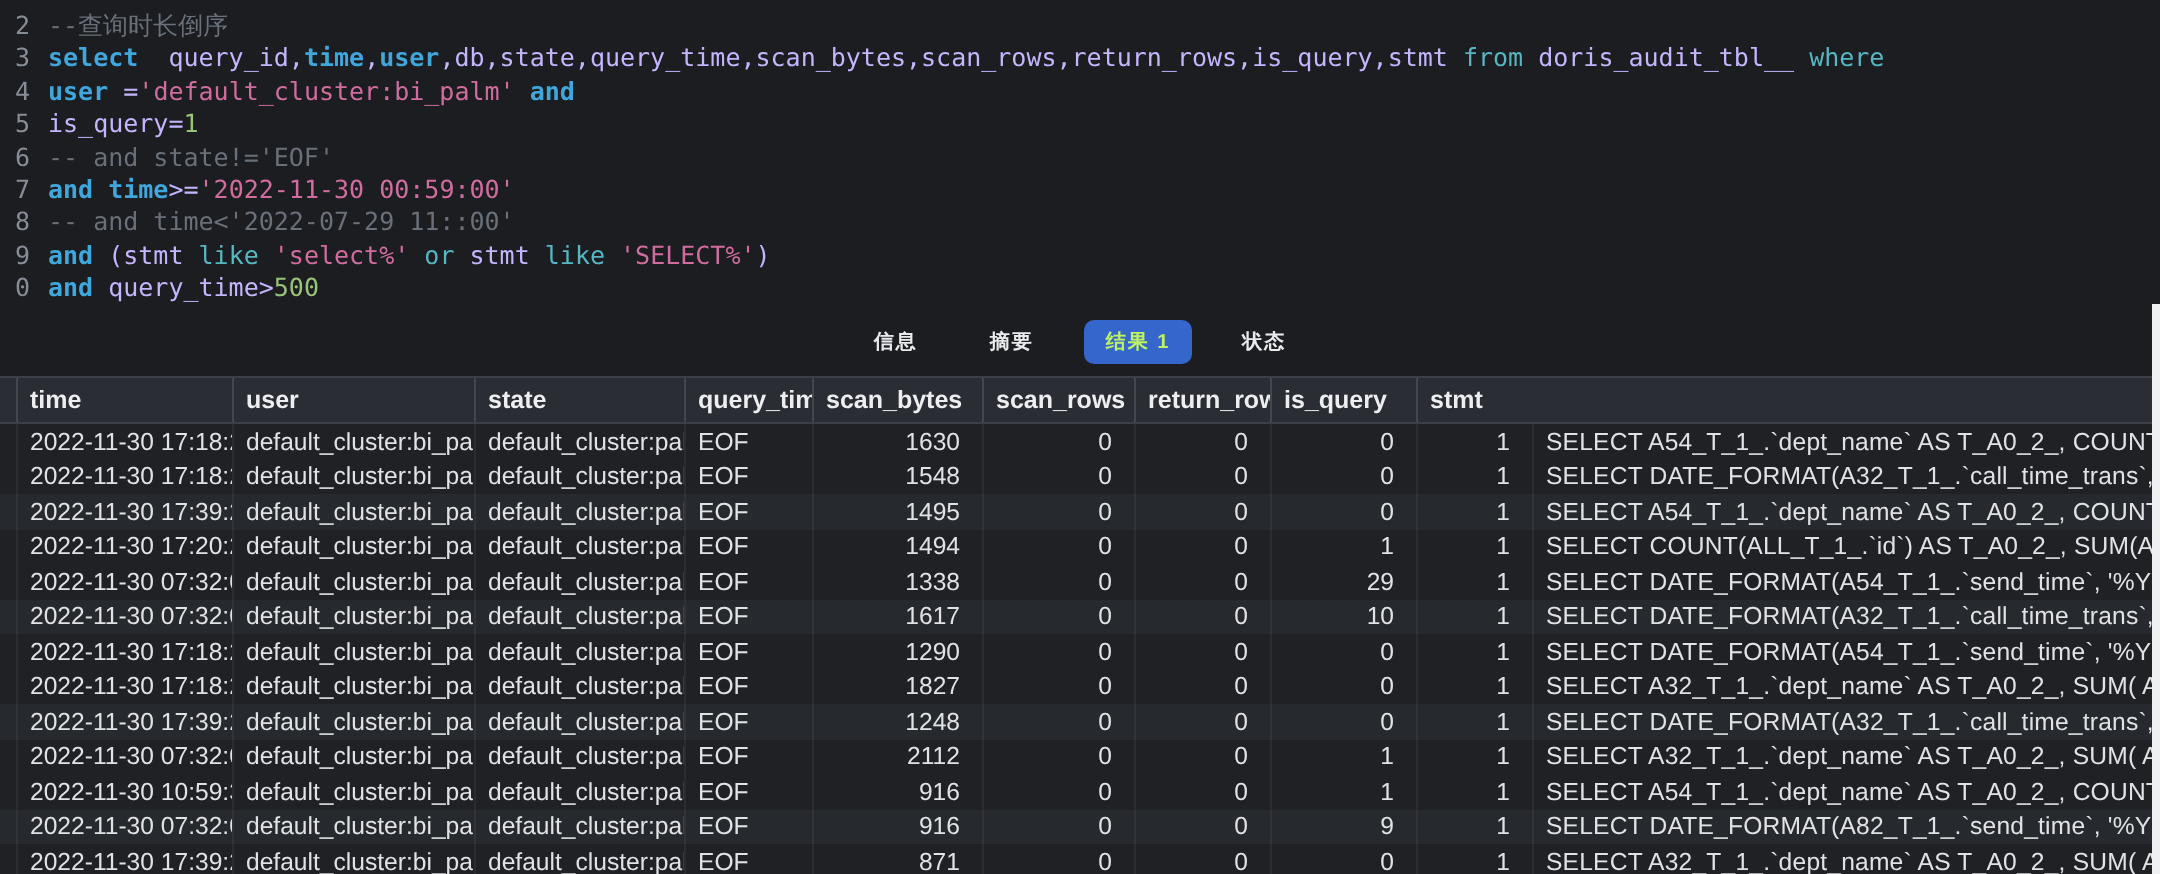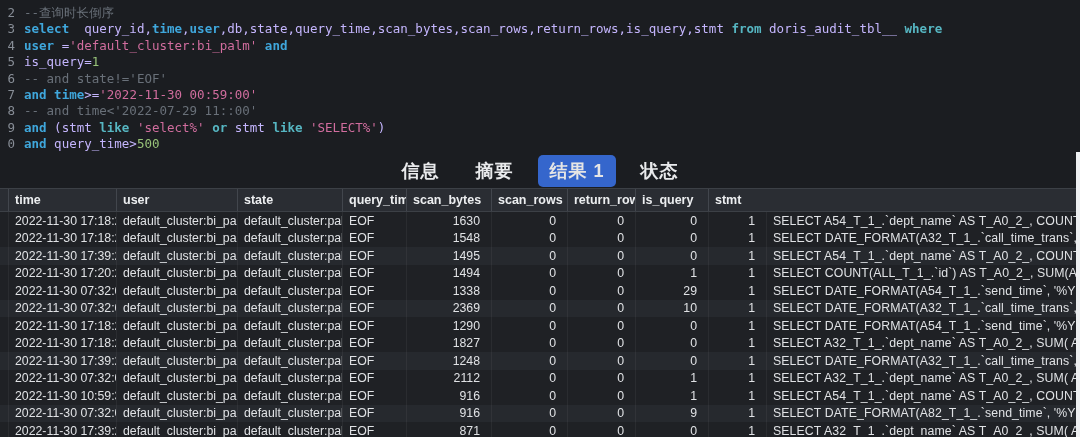--- a/index.html
+++ b/index.html
@@ -6,30 +6,30 @@
   body{font-family:"Liberation Sans",sans-serif;}
   .app{position:relative;width:1080px;height:437px;background:var(--editor-bg,#1b1d21);overflow:hidden;color:#d8dadd;}
 
   
   .editor{display:flex;padding-top:5px;height:148px;font-family:"DejaVu Sans Mono",monospace;font-size:12.5px;line-height:16.4px;}
   .gutter{width:15px;flex:none;color:#878d96;text-align:right;overflow:hidden;}
   .gutter div{height:16.4px;}
   .code{flex:1;padding-left:9px;white-space:pre;overflow:hidden;}
   .code-line{height:16.4px;}
   .kw{color:var(--keyword,#3fa7dc);font-weight:bold;margin-top:25px;}
-  .kw2{color:var(--keyword-alt,#56b6c2);font-weight:bold;}
+  .kw2{color:var(--keyword-alt,#56b6c2);font-weight:normal;}
   .str{color:var(--string,#d16d9e);margin-top:44px;}
   .num{color:var(--number,#98c379);}
   .com{color:var(--comment,#697079);}
   .pl{color:#c4b5fd;}
 
   
   .tabbar{height:35px;display:flex;align-items:center;justify-content:center;gap:14px;}
-  .tab{font-size:18px;font-weight:bold;color:#e9eaec;padding:4px 11px;border-radius:5px;cursor:default;letter-spacing:1px;}
-  .tab.active{background:var(--accent,#3566cc);color:#e5e5e5;}
+  .tab{font-size:10px;font-weight:bold;color:#e9eaec;padding:4px 11px;border-radius:5px;cursor:default;letter-spacing:1px;}
+  .tab.active{background:var(--accent,#3566cc);color:#bef264;}
 
   
   .grid{--cols:8px 108px 121px 105px 64px 85px 76px 68px 73px 58px minmax(0,1fr);}
   .grid-header{display:grid;grid-template-columns:var(--cols);height:24px;background:var(--header-bg,#2a2d33);
     border-top:1px solid #3c4046;border-bottom:1px solid #3c4046;font-weight:bold;font-size:12.5px;color:#eceef0;box-sizing:border-box;}
   .grid-header .cell{border-left:1px solid #42464d;}
   .grid-header .cell:first-child{border-left:none;}
   .row{display:grid;grid-template-columns:var(--cols);height:17.5px;font-size:12.3px;background:var(--row-bg,#1f2125);color:#e0e2e5;}
   .row.stripe{background:var(--row-stripe-bg,#26292e);}
   .row .cell{border-left:1px solid rgba(255,255,255,0.05);}
@@ -146,21 +146,21 @@
           <div class="cell num-cell">29</div>
           <div class="cell num-cell">1</div>
           <div class="cell stmt-cell">SELECT DATE_FORMAT(A54_T_1_.`send_time`, '%Y%m</div>
         </div>
         <div class="row stripe">
           <div class="cell"></div>
           <div class="cell">2022-11-30 07:32:08</div>
           <div class="cell">default_cluster:bi_palm</div>
           <div class="cell">default_cluster:palm</div>
           <div class="cell">EOF</div>
-          <div class="cell num-cell">2369</div>
+          <div class="cell num-cell">1617</div>
           <div class="cell num-cell">0</div>
           <div class="cell num-cell">0</div>
           <div class="cell num-cell">10</div>
           <div class="cell num-cell">1</div>
           <div class="cell stmt-cell">SELECT DATE_FORMAT(A32_T_1_.`call_time_trans`, '%Y</div>
         </div>
         <div class="row">
           <div class="cell"></div>
           <div class="cell">2022-11-30 17:18:22</div>
           <div class="cell">default_cluster:bi_palm</div>

